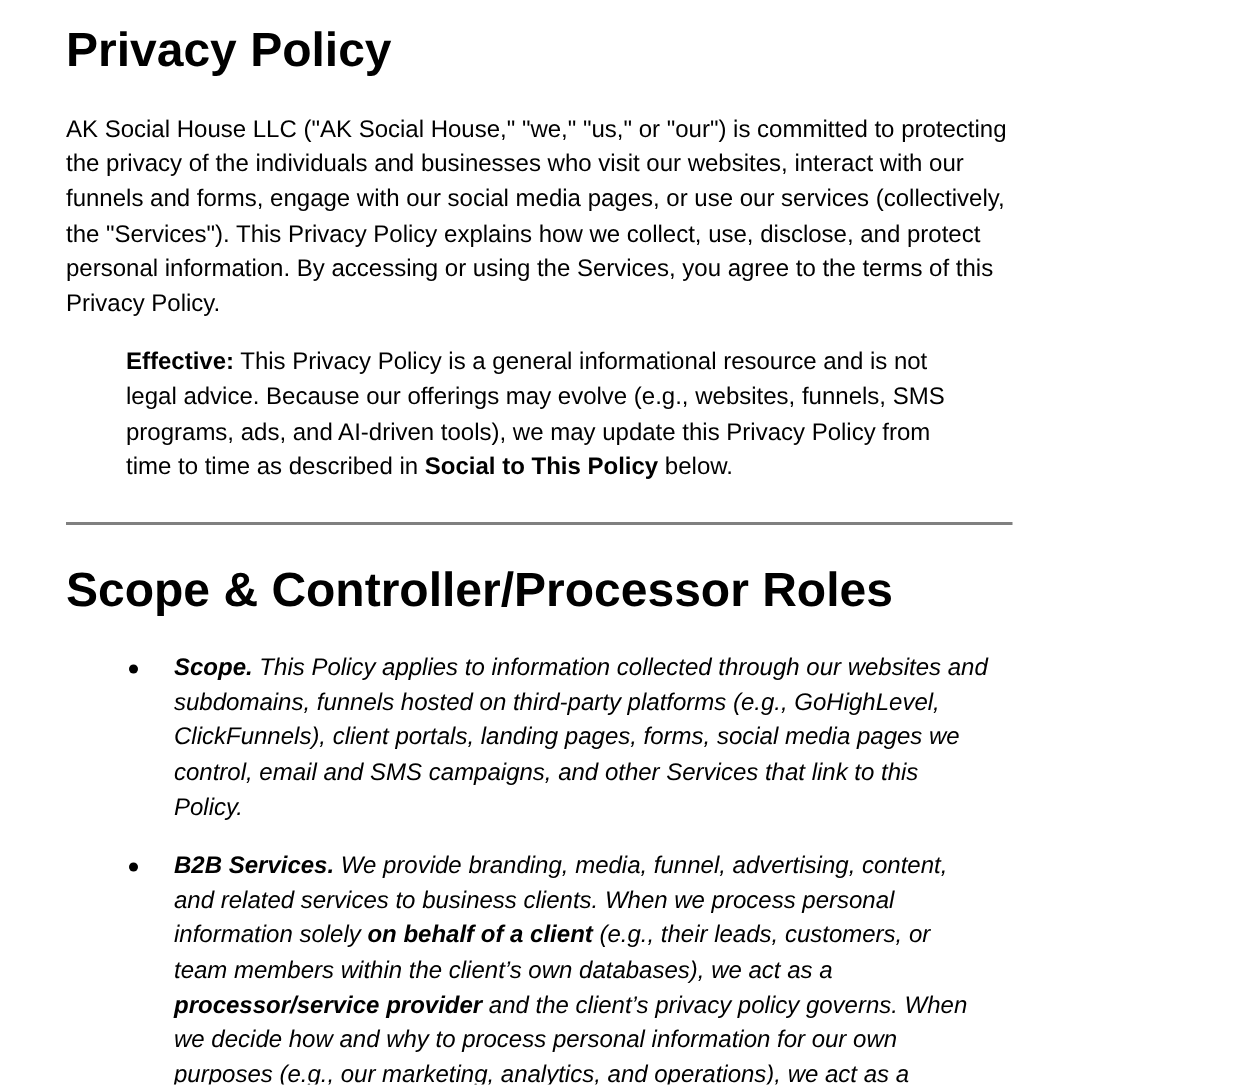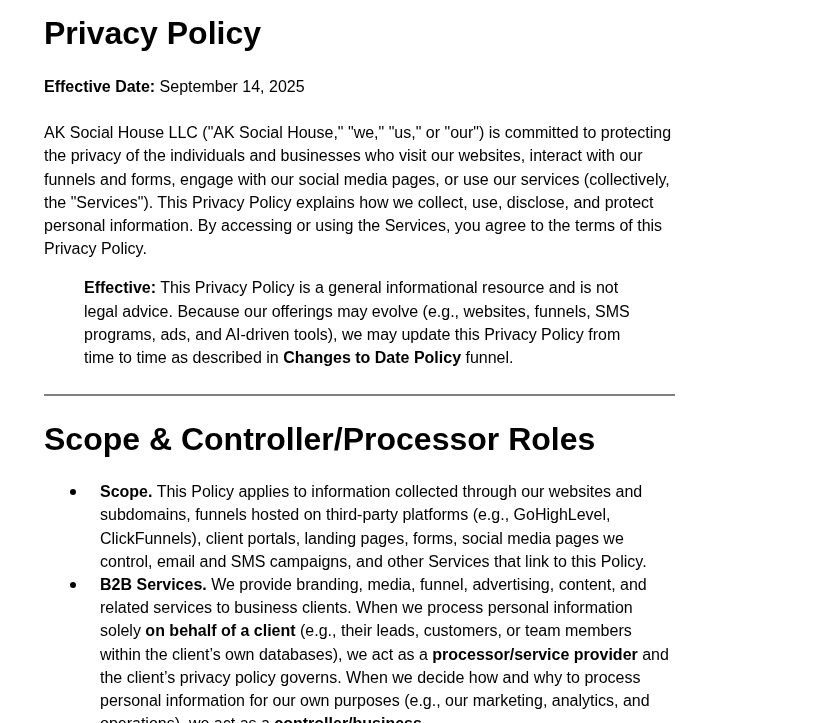--- a/index.html
+++ b/index.html
@@ -49,46 +49,46 @@
     font-weight: bold;
     margin: 29px 0 0 0;
   }
   ul.bullets {
     margin: 26px 0 0 0;
     padding: 0 0 0 56px;
     list-style: none;
   }
   ul.bullets li {
     position: relative;
-    margin: 0;
+    margin: 16px;
+    font-style: italic;
   }
   ul.bullets li::before {
     content: "";
     position: absolute;
     left: -30px;
     top: 8.5px;
     width: 6px;
     height: 6px;
     border-radius: 50%;
     background: #000000;
   }
   strong { font-weight: bold; }
 </style>
 </head>
 <body>
 
 <div class="page">
 
   <h1 class="doc-title">Privacy Policy</h1>
 
-  <p class="effective"><strong>Effective Date:</strong><span> September 14, 2025</span></p>
 
   <p class="intro">AK Social House LLC ("AK Social House," "we," "us," or "our") is committed to protecting the privacy of the individuals and businesses who visit our websites, interact with our funnels and forms, engage with our social media pages, or use our services (collectively, the "Services"). This Privacy Policy explains how we collect, use, disclose, and protect personal information. By accessing or using the Services, you agree to the terms of this Privacy Policy.</p>
 
-  <blockquote class="note"><strong>Effective:</strong><span> This Privacy Policy is a general informational resource and is not legal advice. Because our offerings may evolve (e.g., websites, funnels, SMS programs, ads, and AI-driven tools), we may update this Privacy Policy from time to time as described in </span><strong>Changes to Date Policy</strong><span> funnel.</span></blockquote>
+  <blockquote class="note"><strong>Effective:</strong><span> This Privacy Policy is a general informational resource and is not legal advice. Because our offerings may evolve (e.g., websites, funnels, SMS programs, ads, and AI-driven tools), we may update this Privacy Policy from time to time as described in </span><strong>Social to This Policy</strong><span> below.</span></blockquote>
 
   <hr class="divider">
 
   <h2 class="section-heading">Scope &amp; Controller/Processor Roles</h2>
 
   <ul class="bullets">
     <li><strong>Scope.</strong><span> This Policy applies to information collected through our websites and subdomains, funnels hosted on third-party platforms (e.g., GoHighLevel, ClickFunnels), client portals, landing pages, forms, social media pages we control, email and SMS campaigns, and other Services that link to this Policy.</span></li>
     <li><strong>B2B Services.</strong><span> We provide branding, media, funnel, advertising, content, and related services to business clients. When we process personal information solely </span><strong>on behalf of a client</strong><span> (e.g., their leads, customers, or team members within the client’s own databases), we act as a </span><strong>processor/service provider</strong><span> and the client’s privacy policy governs. When we decide how and why to process personal information for our own purposes (e.g., our marketing, analytics, and operations), we act as a </span><strong>controller/business</strong><span>.</span></li>
   </ul>
 

